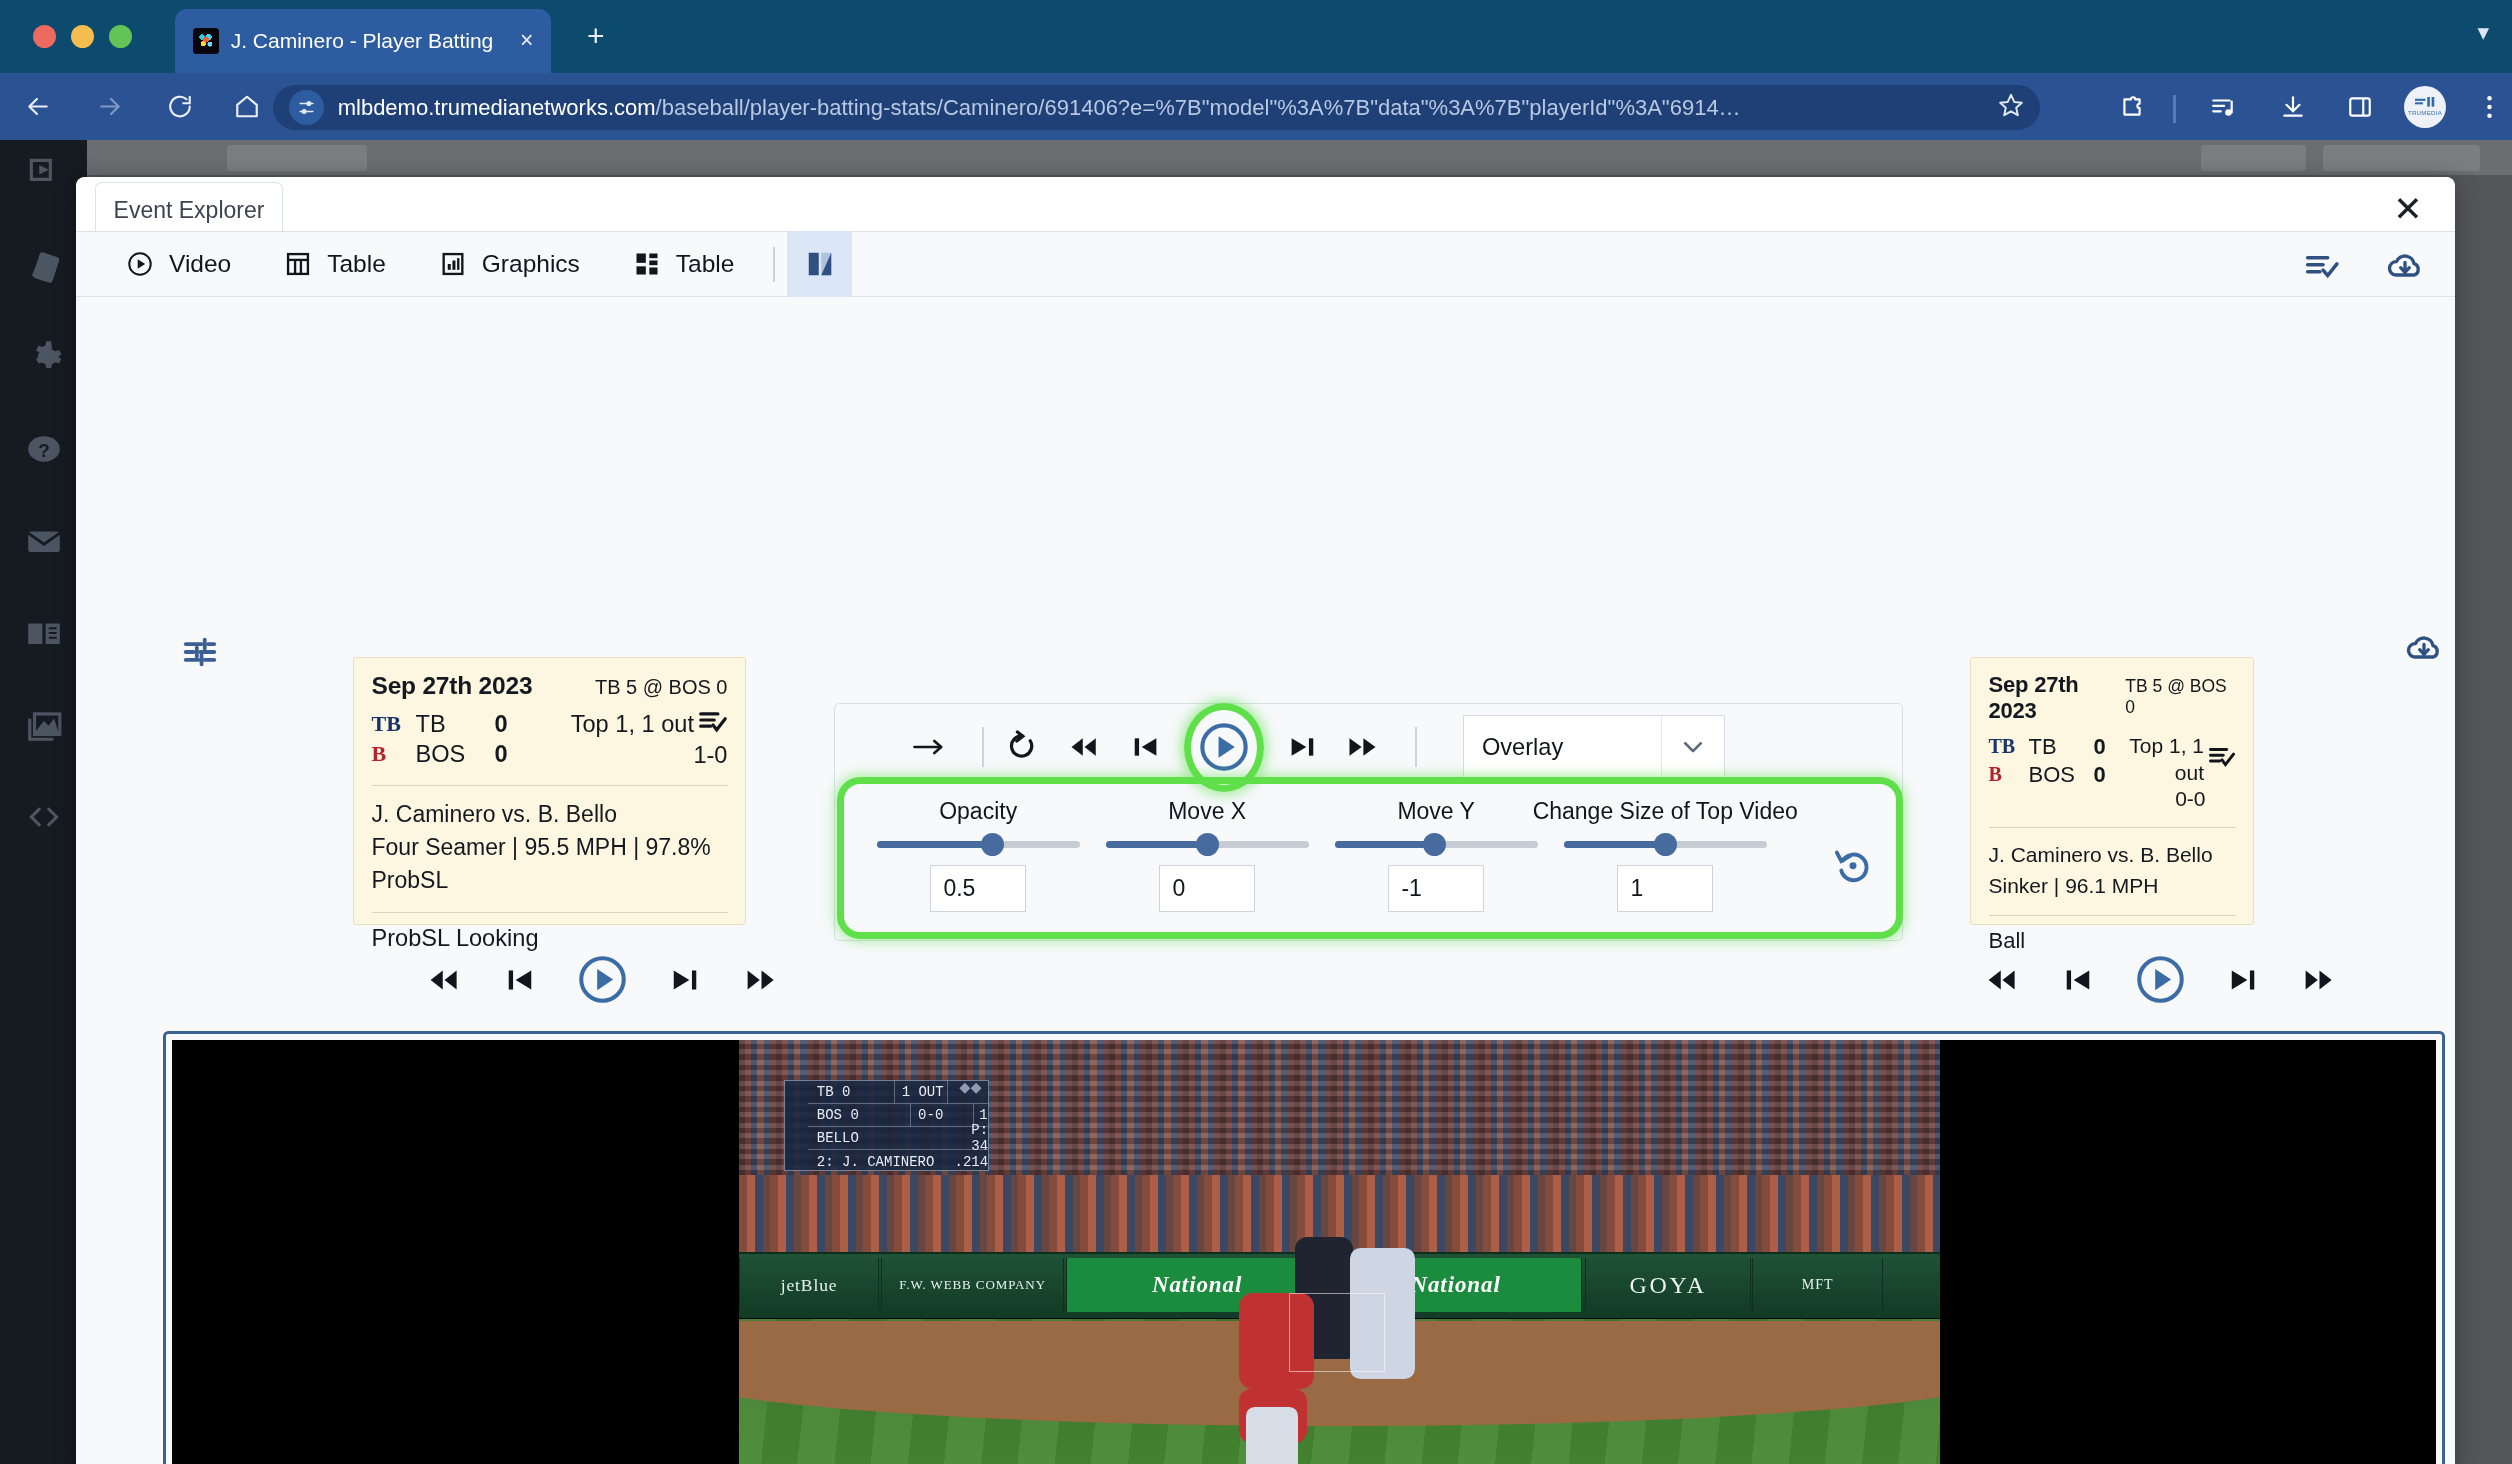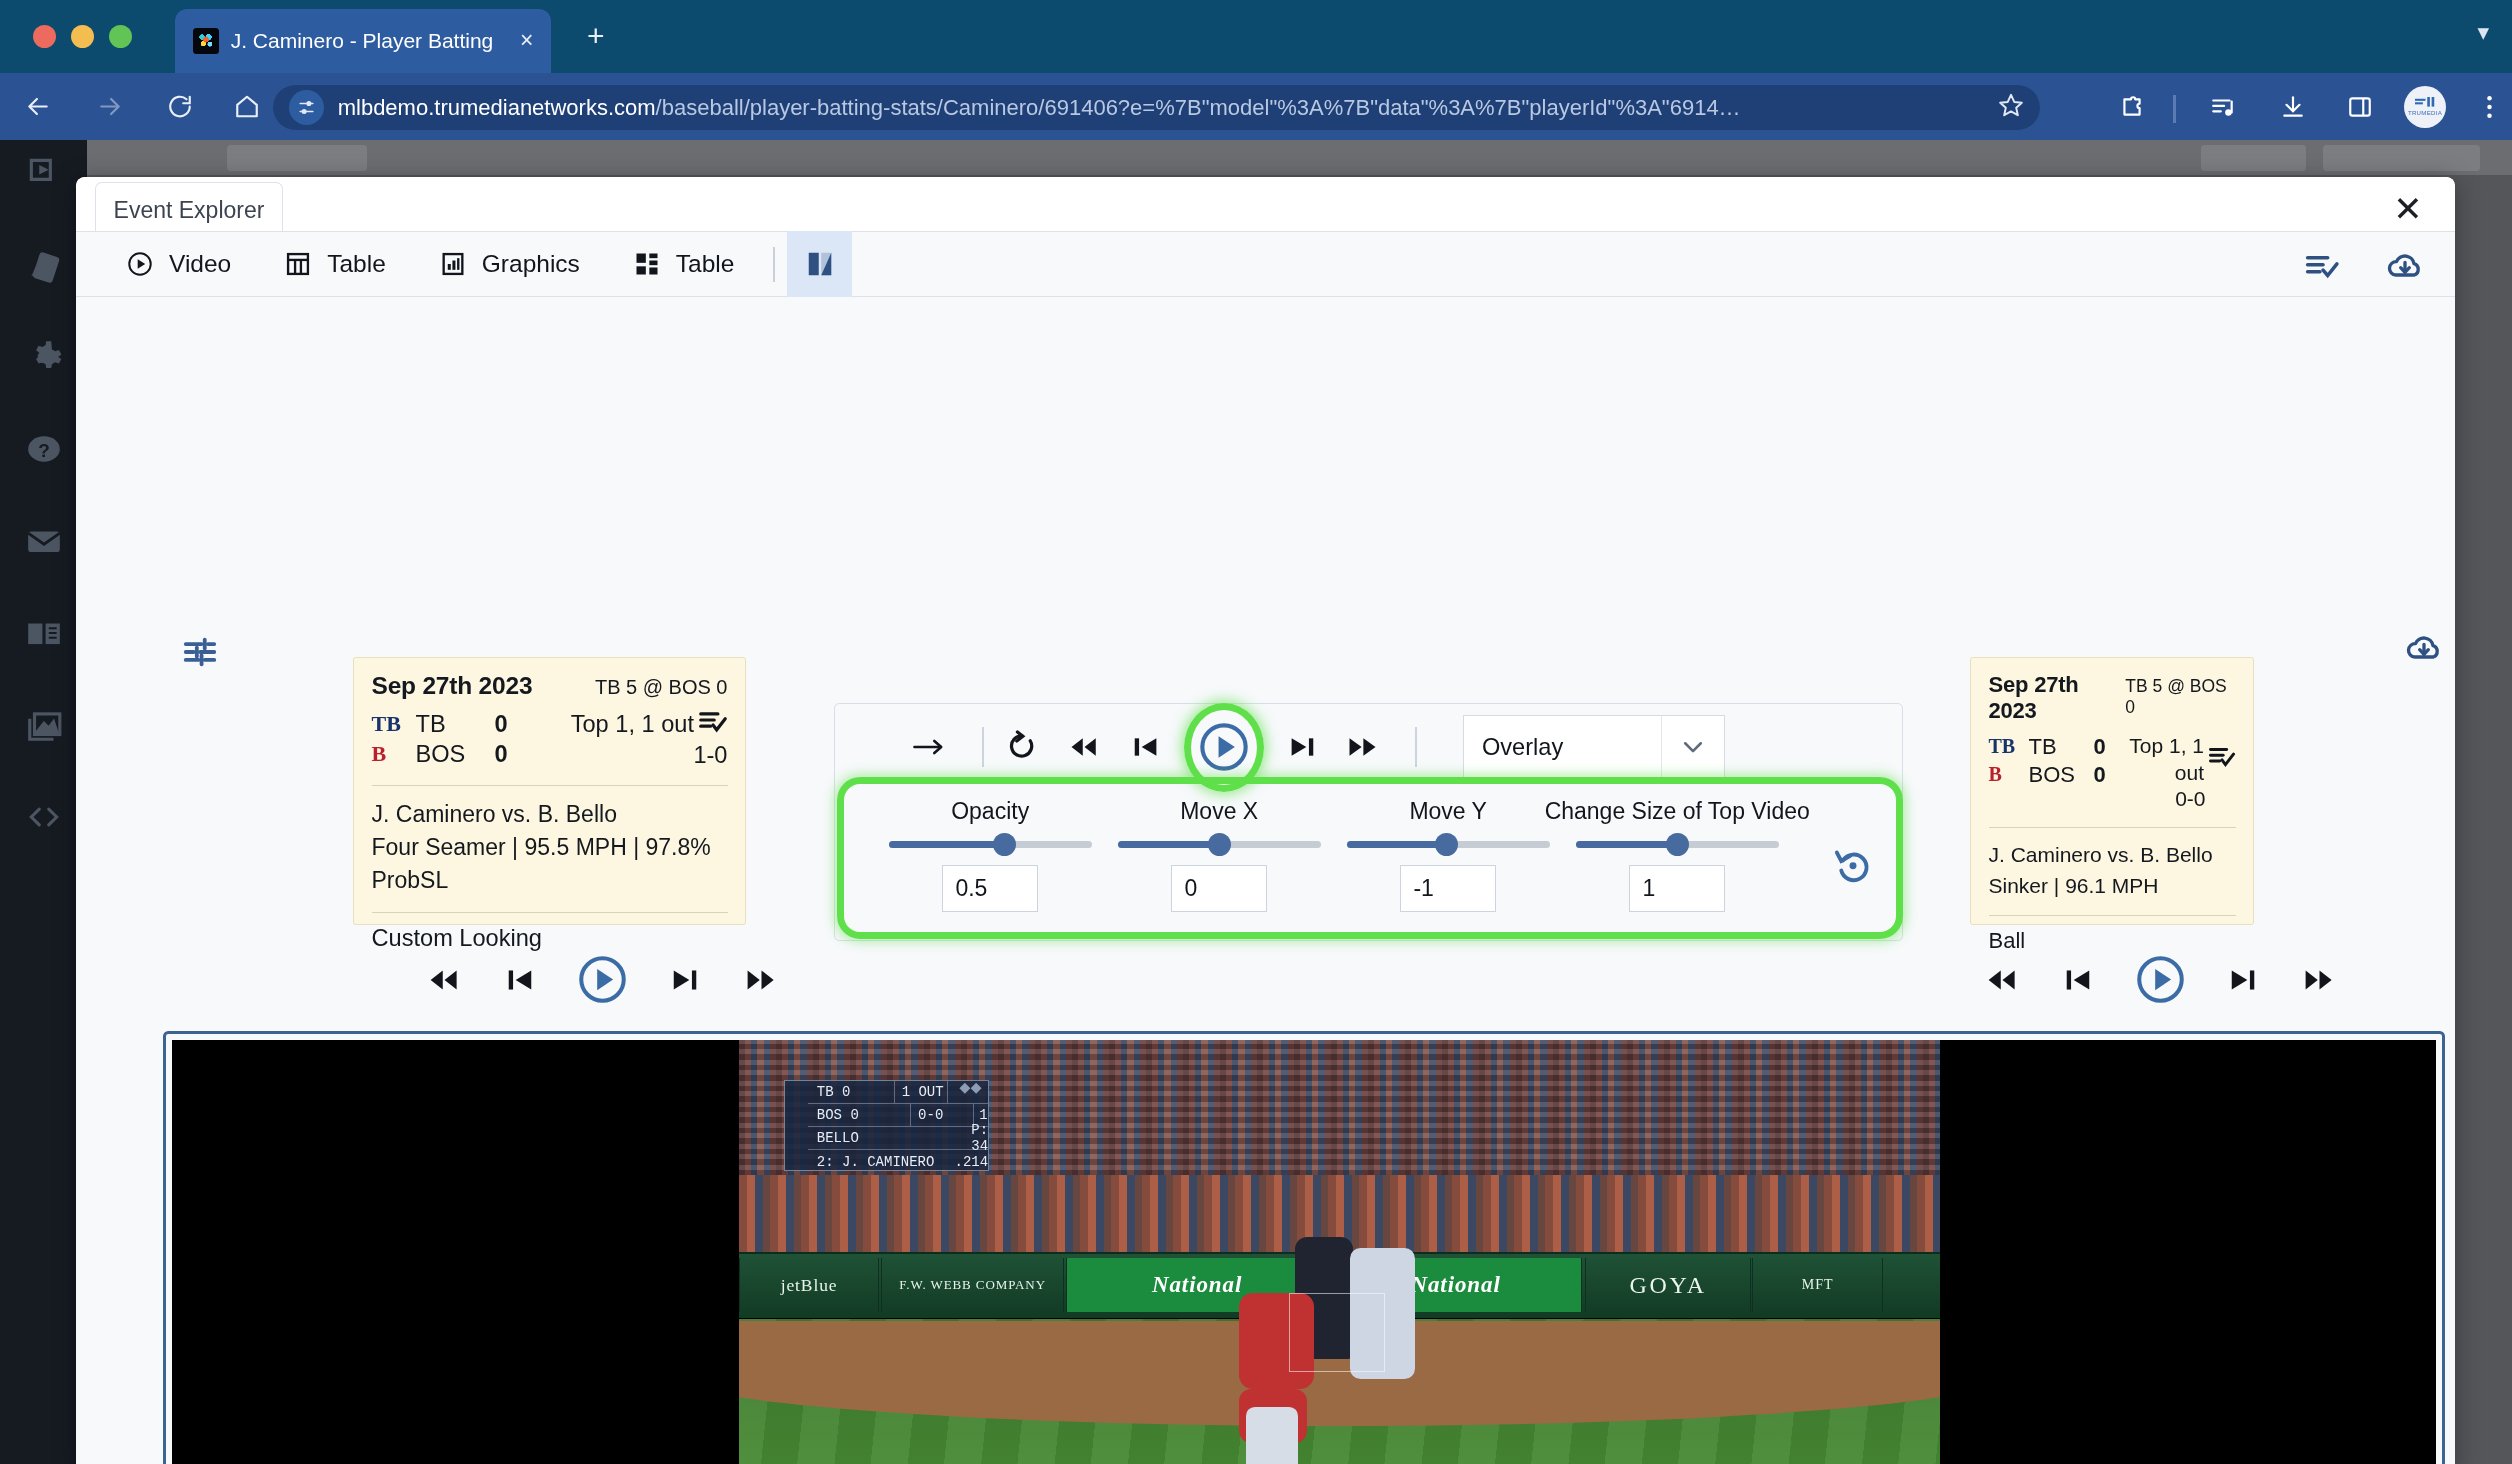--- a/index.html
+++ b/index.html
@@ -183,21 +183,21 @@
   #overlay-select .lbl { flex: 1; padding-left: 17.5px; font-size: 23.6px; color: #12161c; }
   #overlay-select .carr {
     width: 63px; height: 100%; border-left: 0.9px solid #e3e7ed;
     display: flex; align-items: center; justify-content: center; color: #6b7583; font-size: 26px;
   }
 
   #sliders {
     position: absolute; left: 1.7px; top: 73px; width: 1066px; height: 162px;
     border: 7.9px solid #5fe04a; border-radius: 23px;
     box-shadow: 0 0 10.5px 2.6px rgba(95,224,74,.45);
-    display: flex; align-items: flex-start; padding: 14px 23px 0 32px; gap: 0;
+    display: flex; align-items: flex-start; padding: 14px 23px 0 20px; gap: 0;
   }
   .sl { width: 229px; display: flex; flex-direction: column; align-items: center; }
   .sl .cap { font-size: 23px; color: #12161c; margin-bottom: 15.7px; white-space: nowrap; }
   .sl .track { position: relative; width: 203px; height: 7px; background: #c6ccd4; border-radius: 3.5px; }
   .sl .fill { position: absolute; left: 0; top: 0; height: 7px; background: #476b9e; border-radius: 3.5px; }
   .sl .knob { position: absolute; top: -7.9px; width: 23px; height: 23px; border-radius: 50%; background: #476b9e; }
   .sl .numbox {
     margin-top: 17.5px; width: 96px; height: 47px; background: #fff;
     border: 0.9px solid #cdd4dd; display: flex; align-items: center; padding-left: 12.2px;
     font-size: 23px; color: #12161c;
@@ -578,21 +578,21 @@
                     </svg>
                 </span>
               </div>
               <div>1-0</div>
             </div>
           </div>
           <div class="cd-hr"></div>
           <div class="cd-line">J. Caminero vs. B. Bello</div>
           <div class="cd-line">Four Seamer | 95.5 MPH | 97.8% ProbSL</div>
           <div class="cd-hr"></div>
-          <div class="cd-res">Custom Looking</div>
+          <div class="cd-res">ProbSL Looking</div>
         </div>
 
         <div class="evcard" id="card-right">
           <div class="cd-row1">
             <span class="cd-date" style="font-size:22px">Sep 27th 2023</span>
             <span class="cd-score" style="font-size:17.5px">TB 5 @ BOS 0</span>
           </div>
           <div class="cd-mid">
             <div class="cd-teams" style="font-size:22px">
               <div class="trow">

